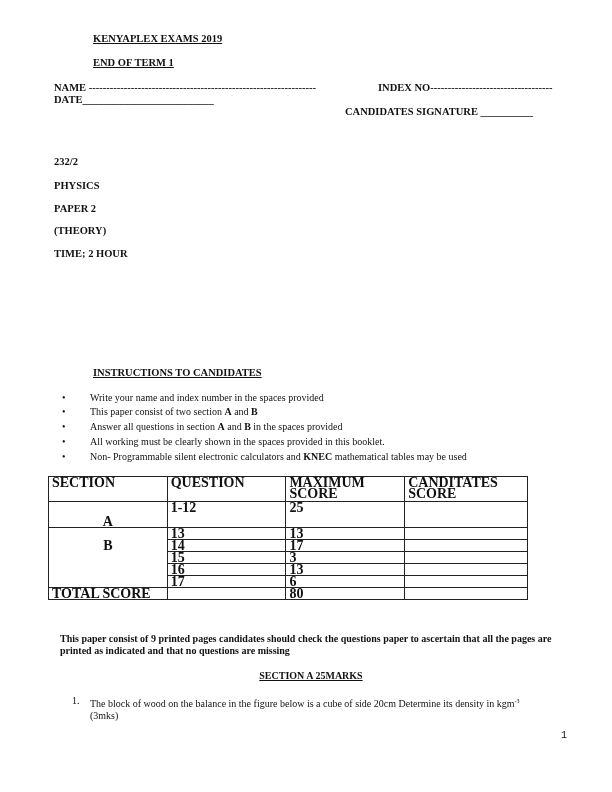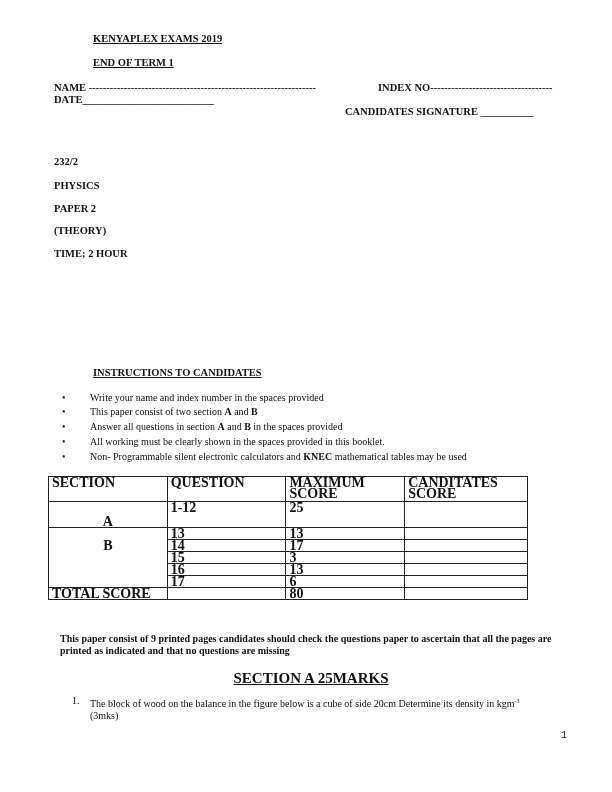--- a/index.html
+++ b/index.html
@@ -109,21 +109,21 @@
     <td>TOTAL SCORE</td>
     <td></td>
     <td>80</td>
     <td></td>
   </tr>
 </tbody>
   </table>
 
 <div class="abs note" style="left:60px;top:633px;width:502px;">This paper consist of 9 printed pages candidates should check the questions paper to ascertain that all the pages are printed as indicated and that no questions are missing</div>
 
-<div class="abs h u" style="left:0;top:670px;width:544px;text-align:center;font-size:15px;">SECTION A 25MARKS</div>
+<div class="abs h u" style="left:0;top:670px;width:544px;text-align:center;font-size:10px;">SECTION A 25MARKS</div>
 
 <div class="abs q" style="left:72px;top:695px;">1.</div>
 <div class="abs q" style="left:90px;top:695px;width:480px;">
   <span>The block of wood on the balance in the figure below is a cube of side 20cm Determine its density in kgm</span><sup>-3</sup><br>
   <span>(3mks)</span>
 </div>
 
 <div class="abs pgnum" style="left:561px;top:730px;">1</div>
 
 </body></html>

